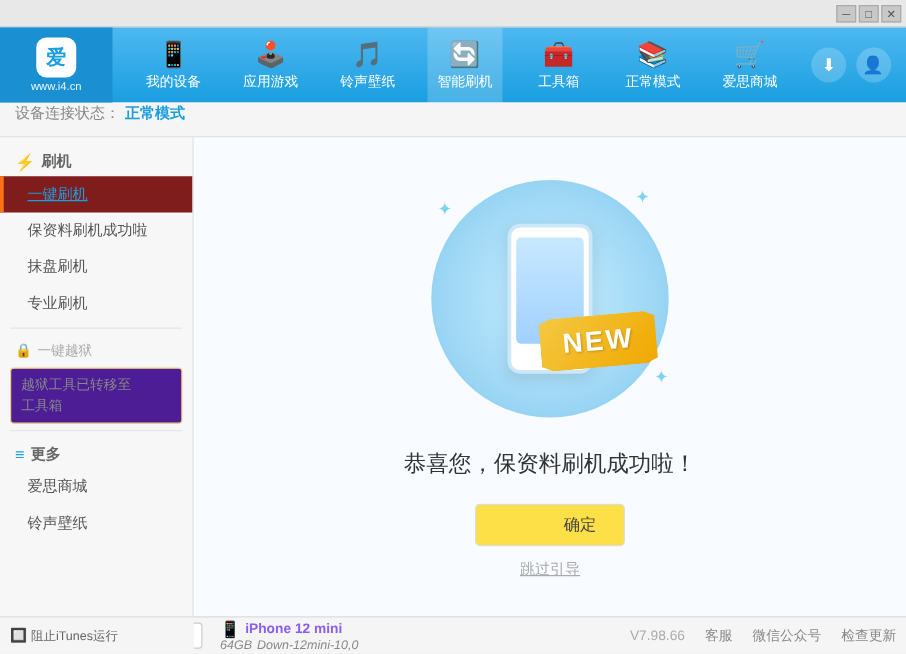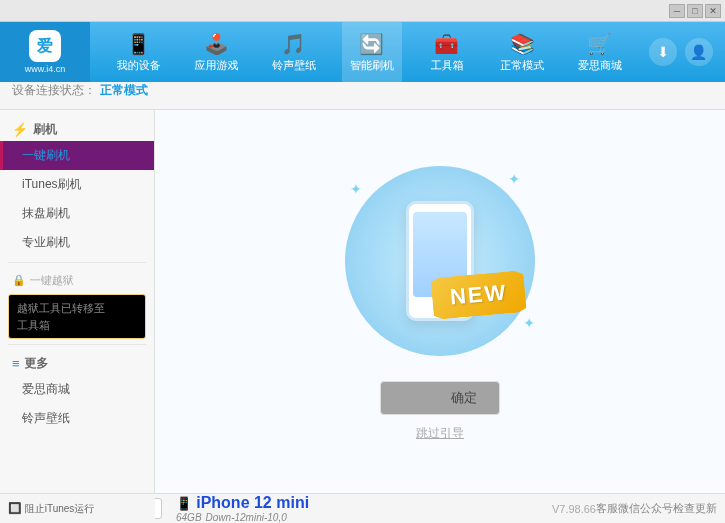--- a/index.html
+++ b/index.html
@@ -115,37 +115,38 @@
       display: flex; align-items: center;
       padding: 5px 12px 3px 12px;
       color: #666; font-size: 12px; font-weight: bold;
     }
     .sidebar-section-header .icon { margin-right: 5px; font-size: 13px; color: #1a9ee0; }
     .sidebar-item {
       padding: 6px 12px 6px 22px;
       cursor: pointer; color: #555; font-size: 12px;
     }
     .sidebar-item.active {
-      background: #701a75;
+      background: #7f1d1d;
       color: #1a9ee0;
-      border-left: 3px solid #be185d;
+      border-left: 3px solid #f97316;
       padding-left: 19px;
+      text-decoration: underline;
     }
     .sidebar-divider { height: 1px; background: #e5e5e5; margin: 5px 8px; }
     .sidebar-section-label {
       padding: 5px 12px 2px 12px;
       color: #aaa; font-size: 11px;
       display: flex; align-items: center; gap: 4px;
     }
     .lock-icon { color: #bbb; font-size: 11px; }
 
     .jailbreak-notice {
       margin: 4px 8px;
       padding: 5px 8px;
-      background: #000000;
+      background: #4c1d95;
       border: 1px solid #f0d080;
       border-radius: 3px;
       font-size: 11px;
       color: #888;
       line-height: 1.5;
     }
 
     
     .content {
       flex: 1;
@@ -220,21 +221,21 @@
 
     .success-text {
       font-size: 18px;
       color: #333;
       margin-bottom: 20px;
       font-weight: 500;
     }
 
     .confirm-btn {
       width: 120px; height: 34px;
-      background: #a3a3a3;
+      background: #fde047;
       border: 1px solid #ddd;
       border-radius: 4px;
       cursor: pointer;
       font-size: 13px;
       color: #444;
       margin-bottom: 10px;
       display: flex; align-items: center; justify-content: center; padding-left: 48px;
     }
 
     .skip-link {
@@ -264,25 +265,25 @@
       border-radius: 3px;
       background: white;
       cursor: pointer;
     }
     .checkbox { width: 12px; height: 12px; accent-color: #1a9ee0; }
 
     .device-info {
       margin-left: 8px;
       display: flex; flex-direction: column;
     }
-    .device-name { color: #1d4ed8; font-weight: bold; font-size: 16px; }
+    .device-name { color: #8b5cf6; font-weight: bold; font-size: 11px; }
     .device-detail { color: #888; font-size: 10px; }
 
     .bottom-right {
-      display: flex; align-items: center; 
+      display: flex; align-items: center; gap: 16px;
       font-size: 11px; color: #888;
     }
     .bottom-link { cursor: pointer; color: #888; }
 
     .version-text { font-size: 11px; color: #aaa; }
   </style>
 </head>
 <body>
 
 <div class="title-bar">
@@ -344,21 +345,21 @@
   <div class="sidebar">
 
     <div class="sidebar-section-header">
       <span class="icon">⚡</span>
       <span>刷机</span>
     </div>
     <div class="sidebar-item active">
       <span>一键刷机</span>
     </div>
     <div class="sidebar-item">
-      <span>iTunes刷机</span>
+      <span>保资料刷机成功啦</span>
     </div>
     <div class="sidebar-item">
       <span>抹盘刷机</span>
     </div>
     <div class="sidebar-item">
       <span>专业刷机</span>
     </div>
 
     <div class="sidebar-divider"></div>
 
@@ -393,20 +394,21 @@
       <span class="sparkle sparkle-3">✦</span>
       <div class="phone-body">
         <div class="phone-screen"></div>
         <div class="phone-home-btn"></div>
       </div>
       <div class="new-badge">
         <div class="new-ribbon">NEW</div>
       </div>
     </div>
 
+    <div class="success-text">恭喜您，保资料刷机成功啦！</div>
 
     <button class="confirm-btn">确定</button>
 
     <div class="skip-link">跳过引导</div>
   </div>
 </div>
 
 <div class="bottom-bar" style="position: relative;">
   <div class="bottom-left">
     <label class="checkbox-item">

